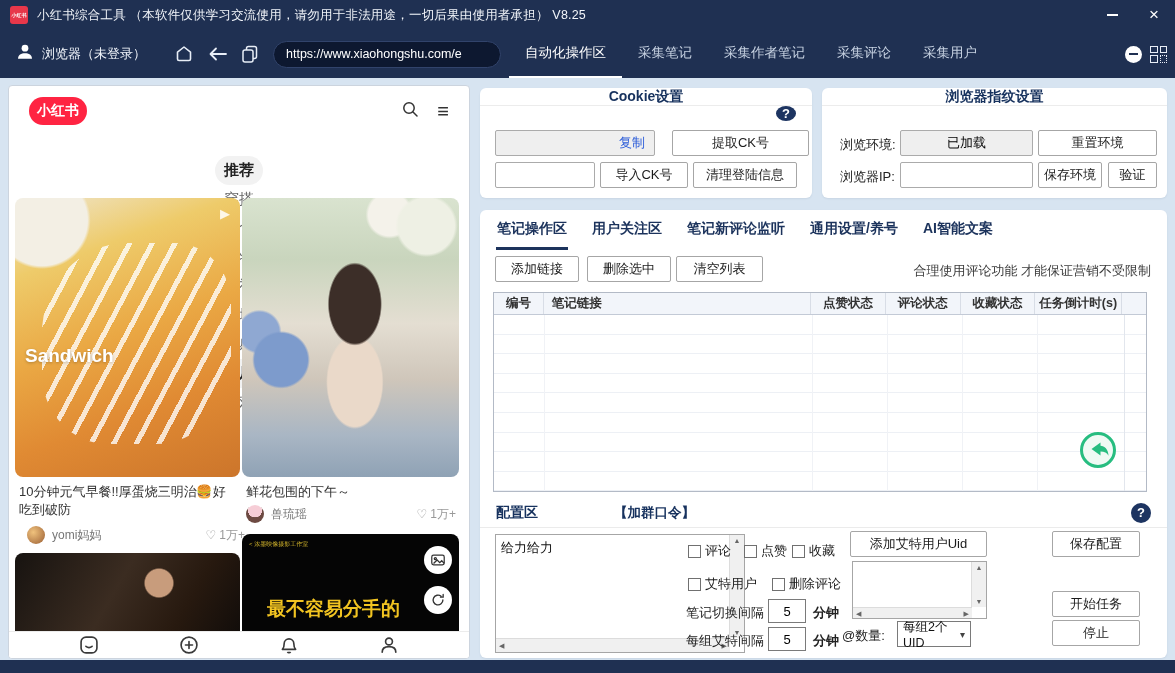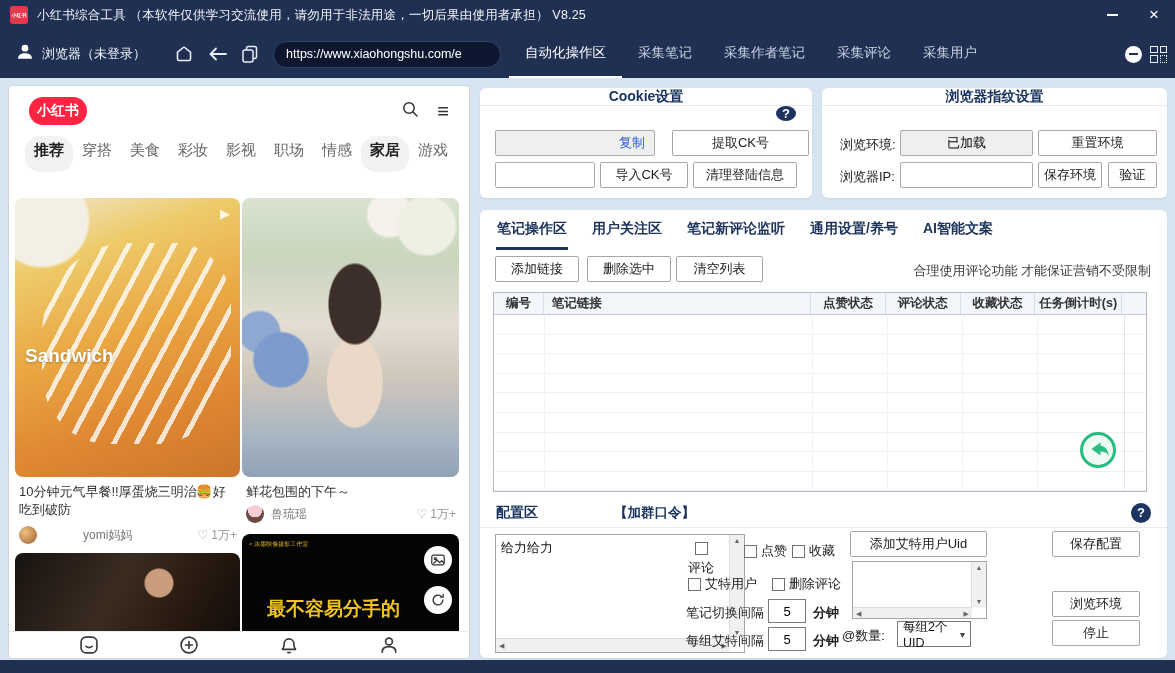--- a/index.html
+++ b/index.html
@@ -31,21 +31,21 @@
   .minus-circle i { display:block; width:9px; height:2px; background:#1f3052; }
   .qr-ico { width:17px; height:17px; display:grid; grid-template-columns:1fr 1fr; grid-template-rows:1fr 1fr; gap:2px; cursor:pointer; }
   .qr-ico b { border:1.5px solid #e8eef7; } .qr-ico b:nth-child(4) { border-style:dotted; }
 
   
   .browser-panel { position:absolute; left:8px; top:85px; width:462px; height:574px; background:#fff; border:1px solid #ccd4de; border-radius:4px; overflow:hidden; }
   .xhs-header { position:absolute; left:0; top:0; width:100%; height:50px; display:flex; align-items:center; padding:0 20px; }
   .xhs-logo { width:58px; height:28px; background:#ff2442; border-radius:14px; color:#fff; font-weight:bold; font-size:14px; display:flex; align-items:center; justify-content:center; cursor:pointer; }
   .xhs-header-right { margin-left:auto; display:flex; align-items:center; gap:18px; }
   .menu-glyph { font-size:20px; color:#333; cursor:pointer; line-height:1; }
-  .cats { position:absolute; left:0; top:50px; width:100%; height:36px; display:flex; justify-content:space-between; padding:0 16px; }
+  .cats { position:absolute; left:0; top:70px; width:100%; height:36px; display:flex; align-items:center; justify-content:space-between; padding:0 16px;flex-direction:column; }
   .cat { font-size:15px; color:#666; cursor:pointer; padding:5px 9px; border-radius:15px; white-space:nowrap; }
   .cat.pill { background:#f2f2f2; color:#222; font-weight:bold; }
 
   .feed-card { position:absolute; border-radius:8px; overflow:hidden; cursor:pointer; }
   .card-sandwich { left:6px; top:112px; width:225px; height:279px;
     background:
       radial-gradient(circle at 12% 8%, #f3efe4 0 14%, rgba(0,0,0,0) 15%),
       linear-gradient(160deg,#efe6cf 0%,#eecb6a 22%,#eaa844 48%,#e08a33 72%,#cc752b 100%); }
   .card-sandwich::after { content:""; position:absolute; left:12%; top:16%; right:4%; bottom:12%;
       background:repeating-linear-gradient(118deg, rgba(0,0,0,0) 0 15px, rgba(255,255,255,.78) 15px 20px); border-radius:45% 30% 40% 35%; filter:blur(.6px); }
@@ -57,21 +57,21 @@
       radial-gradient(circle at 8% 48%, #8fa8d2 0 8%, rgba(0,0,0,0) 9%),
       radial-gradient(circle at 85% 10%, #eef0e4 0 9%, rgba(0,0,0,0) 10%),
       radial-gradient(circle at 68% 6%, #f4f2ea 0 7%, rgba(0,0,0,0) 8%),
       radial-gradient(ellipse at 52% 38%, #3c2e28 0 16%, rgba(0,0,0,0) 17%),
       radial-gradient(ellipse at 52% 66%, #ead9c9 0 17%, rgba(0,0,0,0) 18%),
       linear-gradient(180deg,#d9e3cf 0%,#c9d5bd 22%,#e4ded2 45%,#cfc6ba 65%,#a9b6c4 85%,#8fa2b5 100%); }
   .feed-caption { position:absolute; font-size:13px; color:#333; line-height:1.4; cursor:pointer; }
   .cap-1 { left:10px; top:397px; width:218px; }
   .cap-2 { left:237px; top:397px; width:210px; }
   .feed-meta { position:absolute; display:flex; align-items:center; font-size:12px; color:#777; }
-  .meta-1 { left:10px; top:440px; width:218px;gap:39px; }
+  .meta-1 { left:18px; top:440px; width:218px; }
   .meta-2 { left:237px; top:419px; width:210px; }
   .avatar { width:18px; height:18px; border-radius:50%; margin-right:7px; cursor:pointer; flex:0 0 auto; }
   .avatar-1 { background:radial-gradient(circle at 35% 35%, #f0c27d, #9a5e33); }
   .avatar-2 { background:radial-gradient(circle at 50% 30%, #f6cdd6 0 45%, #6d4a42 46%); }
   .likes { margin-left:auto; color:#999; display:flex; align-items:center; gap:3px; cursor:pointer; }
   .card-movie { left:6px; top:467px; width:225px; height:79px; border-radius:8px 8px 0 0;
     background:
       radial-gradient(circle at 64% 38%, #c89c7c 0 9%, rgba(0,0,0,0) 10%),
       linear-gradient(120deg,#171310 0%,#3b2c21 45%,#27190f 75%,#120d0a 100%); }
   .card-video { left:233px; top:448px; width:217px; height:98px; border-radius:8px 8px 0 0; background:#050505; }
@@ -137,21 +137,21 @@
   .group-code { margin-left:76px; font-size:13.5px; font-weight:bold; color:#17325e; }
 
   .comment-box { position:absolute; left:15px; top:324px; width:250px; height:119px; border:1px solid #a6a6a6; background:#fff; }
   .cb-text { position:absolute; left:5px; top:4px; right:20px; font-size:13px; color:#111; }
   .sb-v { position:absolute; right:0; top:0; bottom:14px; width:15px; background:#f0f0f0; border-left:1px solid #dcdcdc; display:flex; flex-direction:column; align-items:center; justify-content:space-between; padding:2px 0; cursor:pointer; }
   .sb-h { position:absolute; left:0; right:14px; bottom:0; height:14px; background:#f0f0f0; border-top:1px solid #dcdcdc; display:flex; align-items:center; justify-content:space-between; padding:0 3px; cursor:pointer; }
   .sb-glyph { font-size:7px; color:#666; line-height:1; }
 
   .cb { position:absolute; display:flex; align-items:center; gap:4px; font-size:13px; color:#1b1b1b; cursor:pointer; }
   .cb i { width:13px; height:13px; border:1px solid #707070; background:#fff; display:inline-block; }
-  .cb-comment { left:208px; top:332px;flex-direction:column; } .cb-like { left:264px; top:332px; } .cb-fav { left:312px; top:332px; }
+  .cb-comment { left:208px; top:332px; } .cb-like { left:264px; top:332px; } .cb-fav { left:312px; top:332px; }
   .cb-at { left:208px; top:365px; } .cb-delcomment { left:292px; top:365px; }
 
   .iv-label-1 { left:206px; top:394px; } .iv-label-2 { left:206px; top:422px; }
   .iv-input { position:absolute; width:38px; height:24px; border:1px solid #7a7a7a; text-align:center; font-size:13px; outline:none; font-family:inherit; }
   .iv-input-1 { left:288px; top:389px; } .iv-input-2 { left:288px; top:417px; }
   .iv-unit-1 { left:333px; top:394px; font-weight:bold; } .iv-unit-2 { left:333px; top:422px; font-weight:bold; }
 
   .btn-adduid { left:370px; top:321px; width:137px; height:26px; }
   .uid-listbox { position:absolute; left:372px; top:351px; width:135px; height:58px; border:1px solid #a6a6a6; background:#fff; }
   .uid-listbox .sb-v { bottom:11px; } .uid-listbox .sb-h { height:11px; right:14px; }
@@ -461,18 +461,18 @@
       </div>
     </div>
 
     <span class="plain-label at-count-label">@数量:</span>
     <div class="dropdown">
       <span>每组2个UID</span>
       <span class="dd-caret">▾</span>
     </div>
 
     <div class="win-button btn-savecfg">保存配置</div>
-    <div class="win-button btn-start">浏览环境</div>
+    <div class="win-button btn-start">开始任务</div>
     <div class="win-button btn-stop">停止</div>
   </div>
 
   <div class="statusbar"></div>
 </div>
 
 </body></html>

